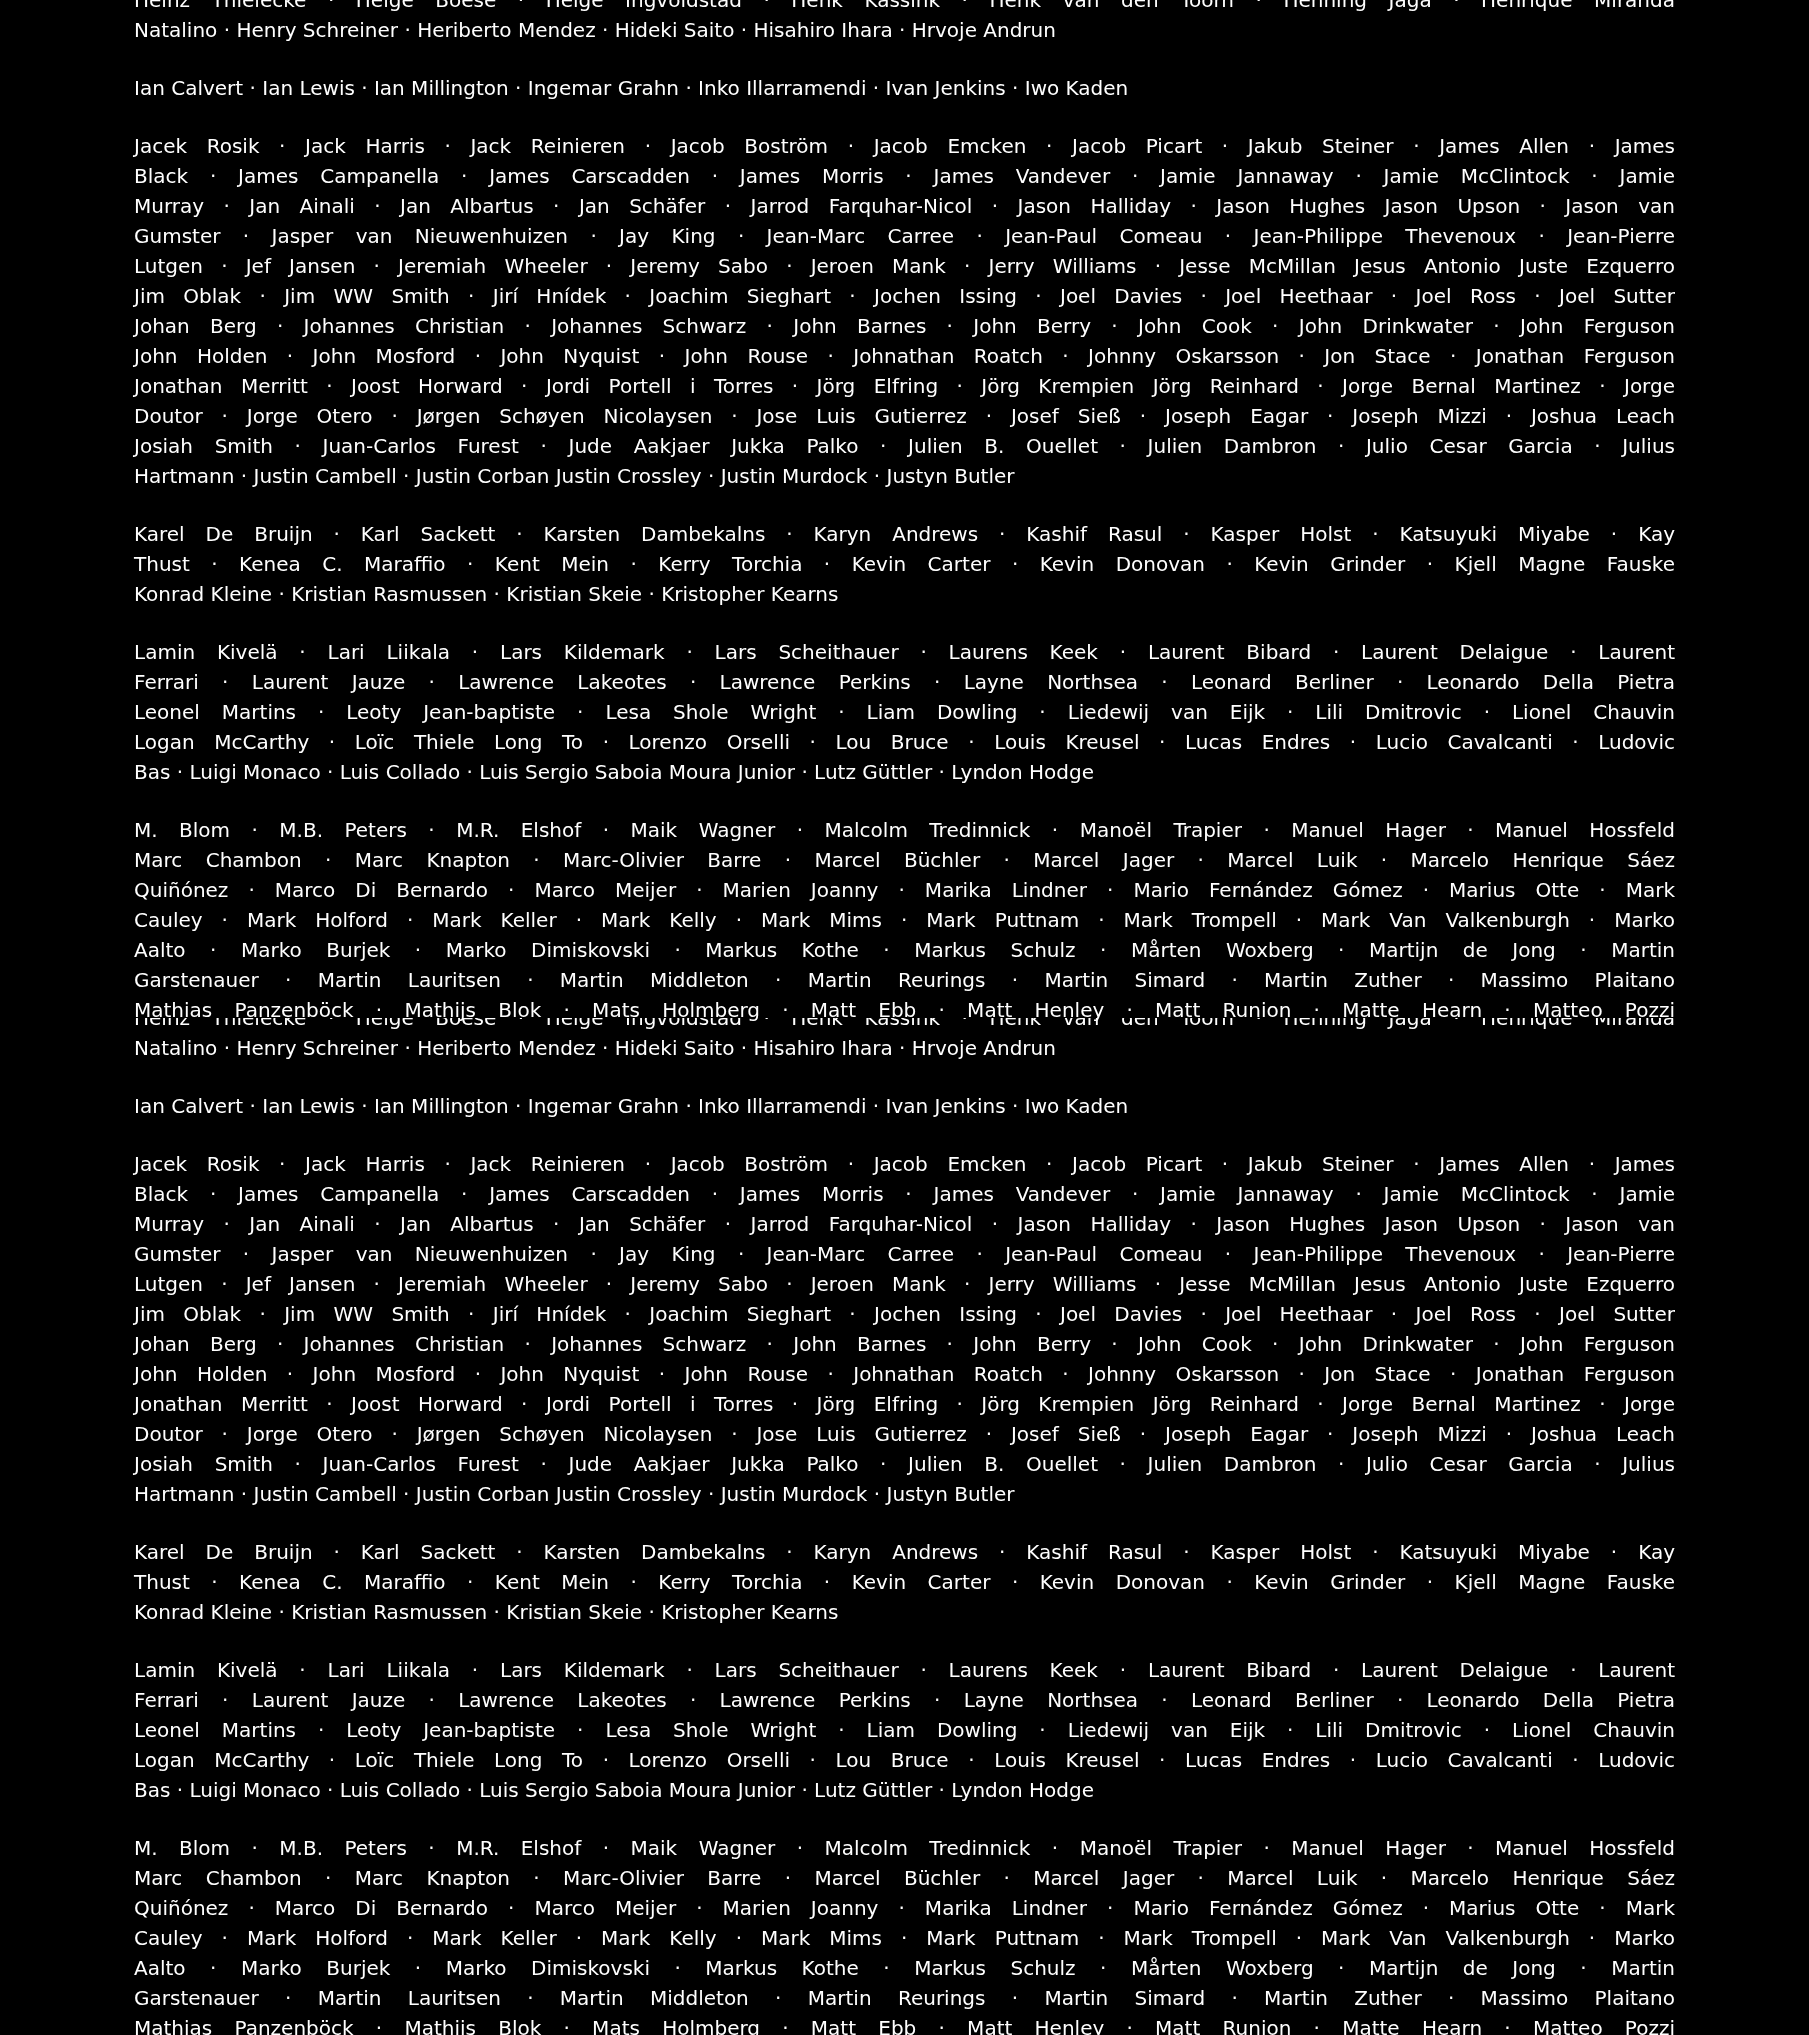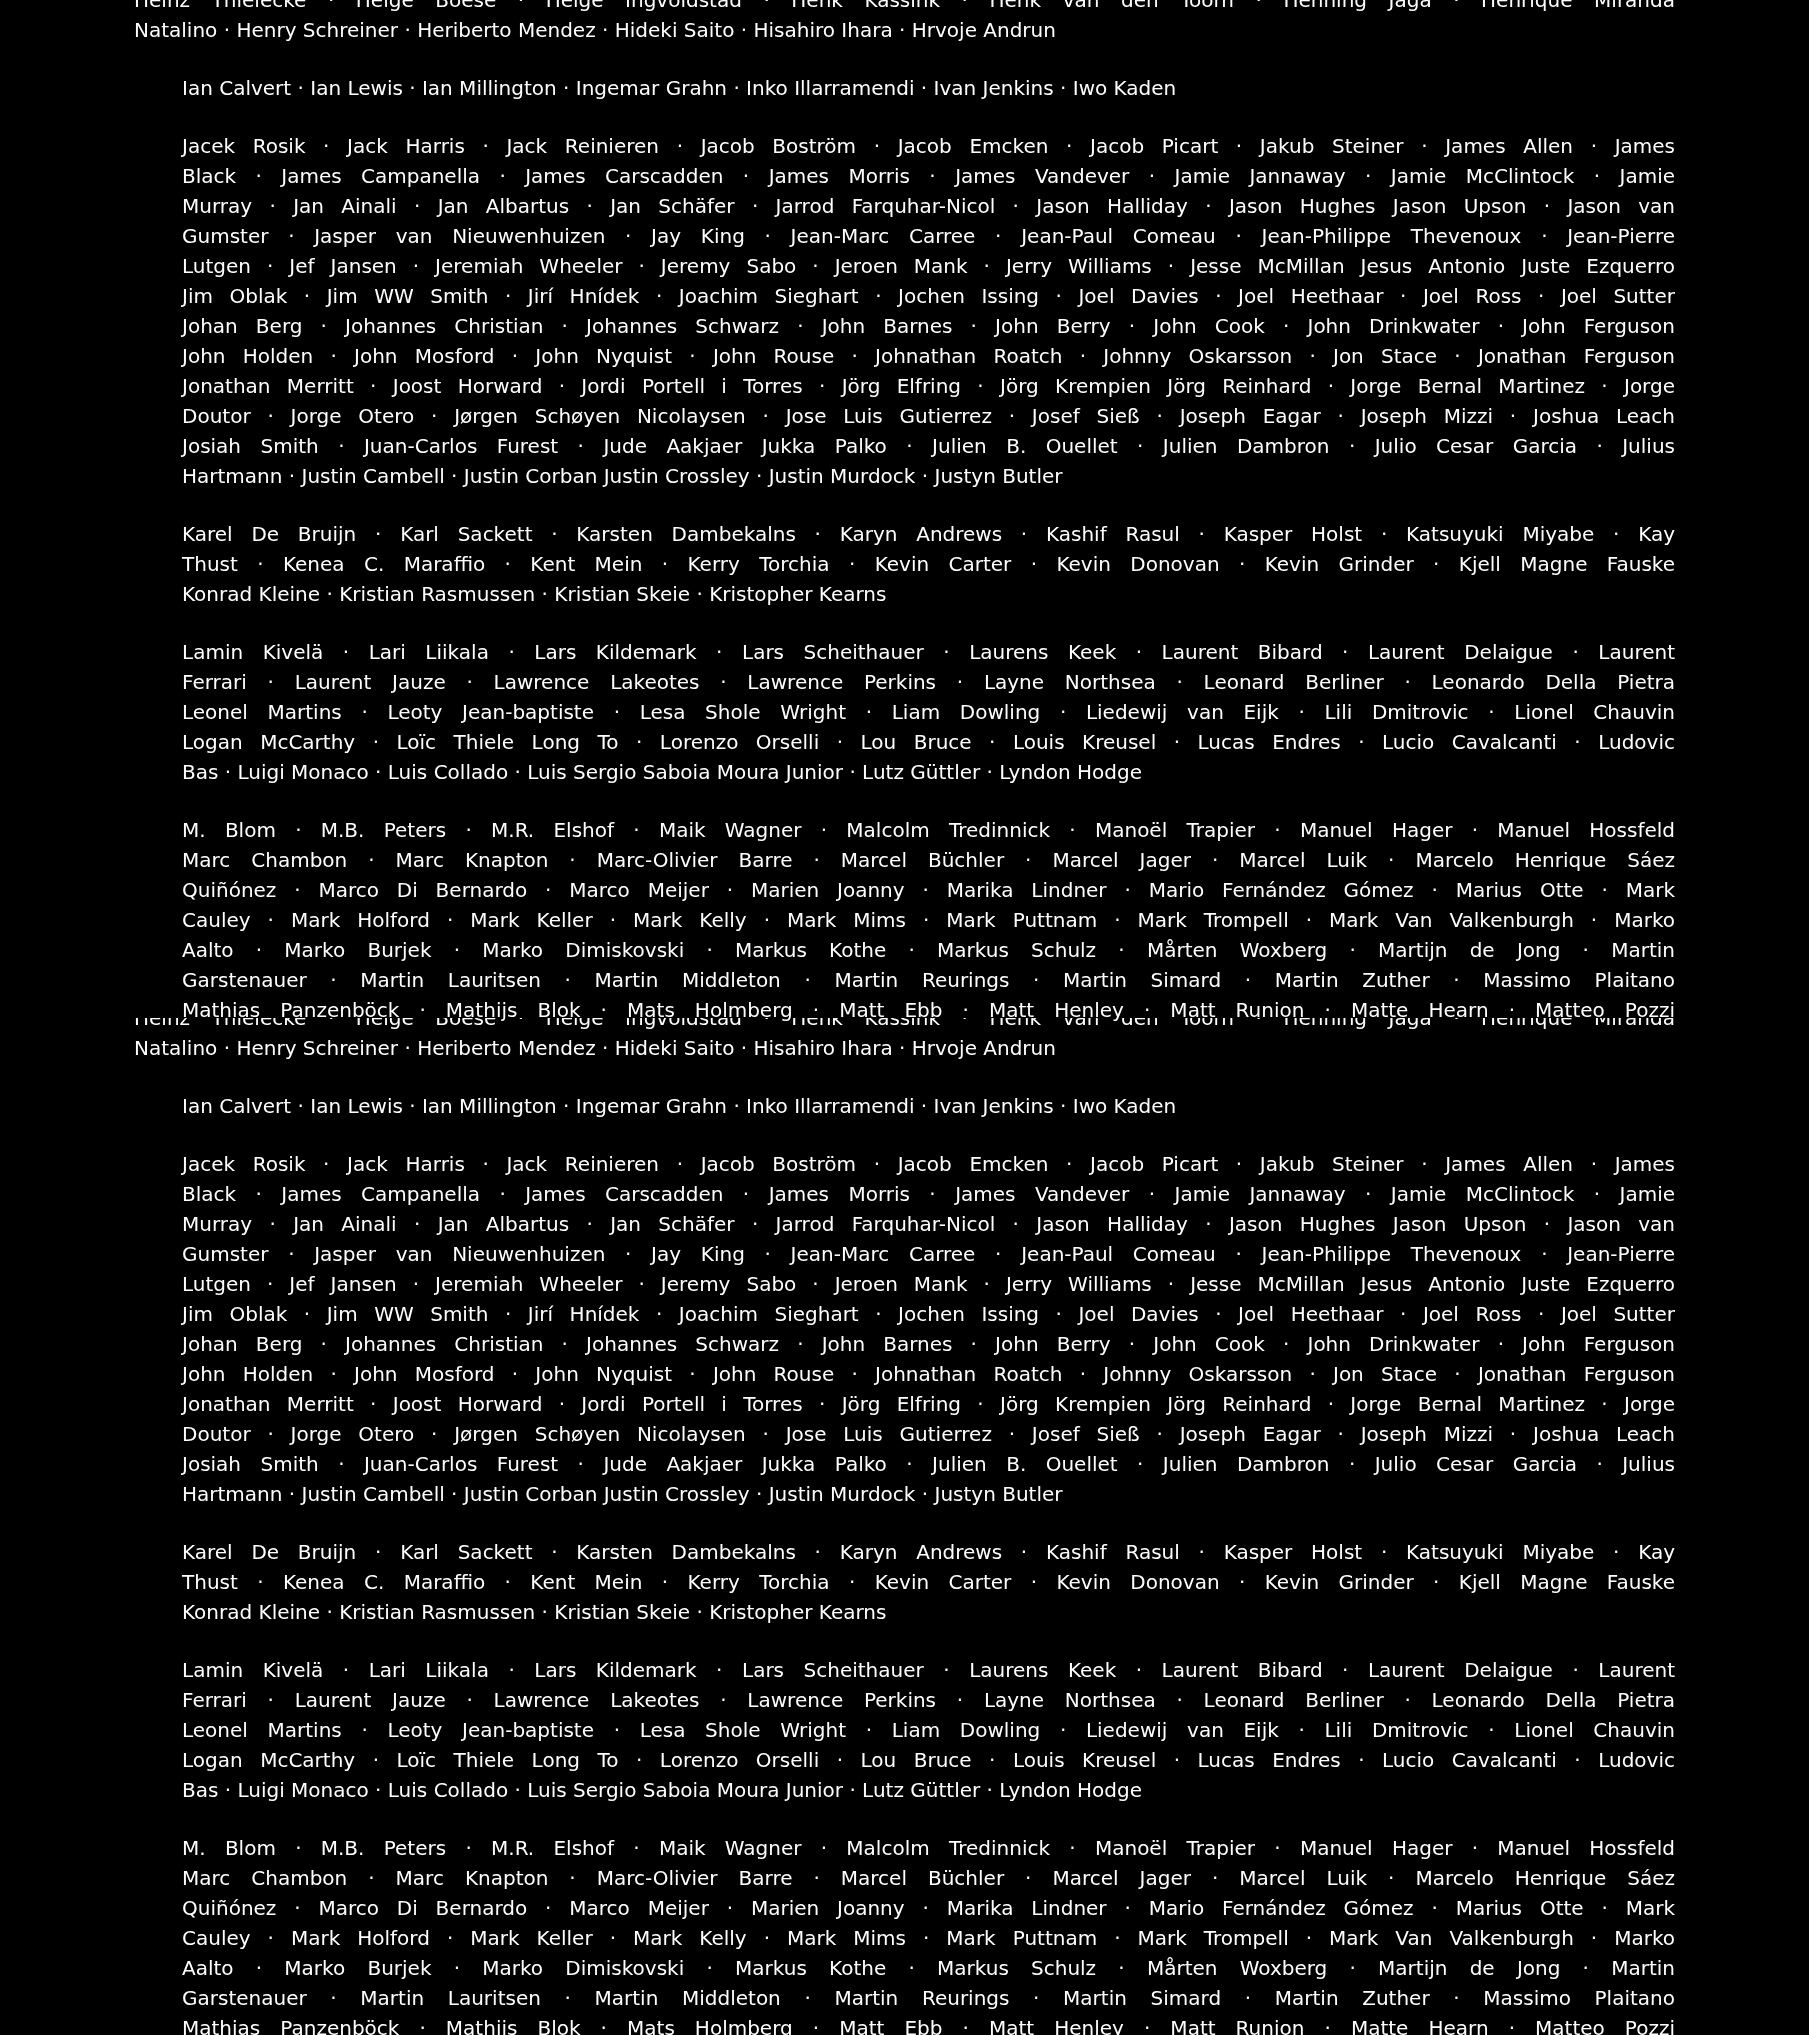--- a/index.html
+++ b/index.html
@@ -21,21 +21,21 @@
   .tile {
     position: absolute;
     left: 0;
     width: 1809px;
     padding: 0 134px;
     box-sizing: border-box;
   }
   .tile-1 { top: 0; }
   .tile-2 { top: 1018px; }
   .para { margin: 0; }
-  .para + .para { margin-top: 28px; margin-left: 48px; }
+  .para + .para { margin-top: 28px; }
   .line {
     text-align: justify;
     text-align-last: justify;
     white-space: normal;
   }
   .line.last { text-align-last: left; }
   
   .clip {
     height: 15px;
     overflow: hidden;

